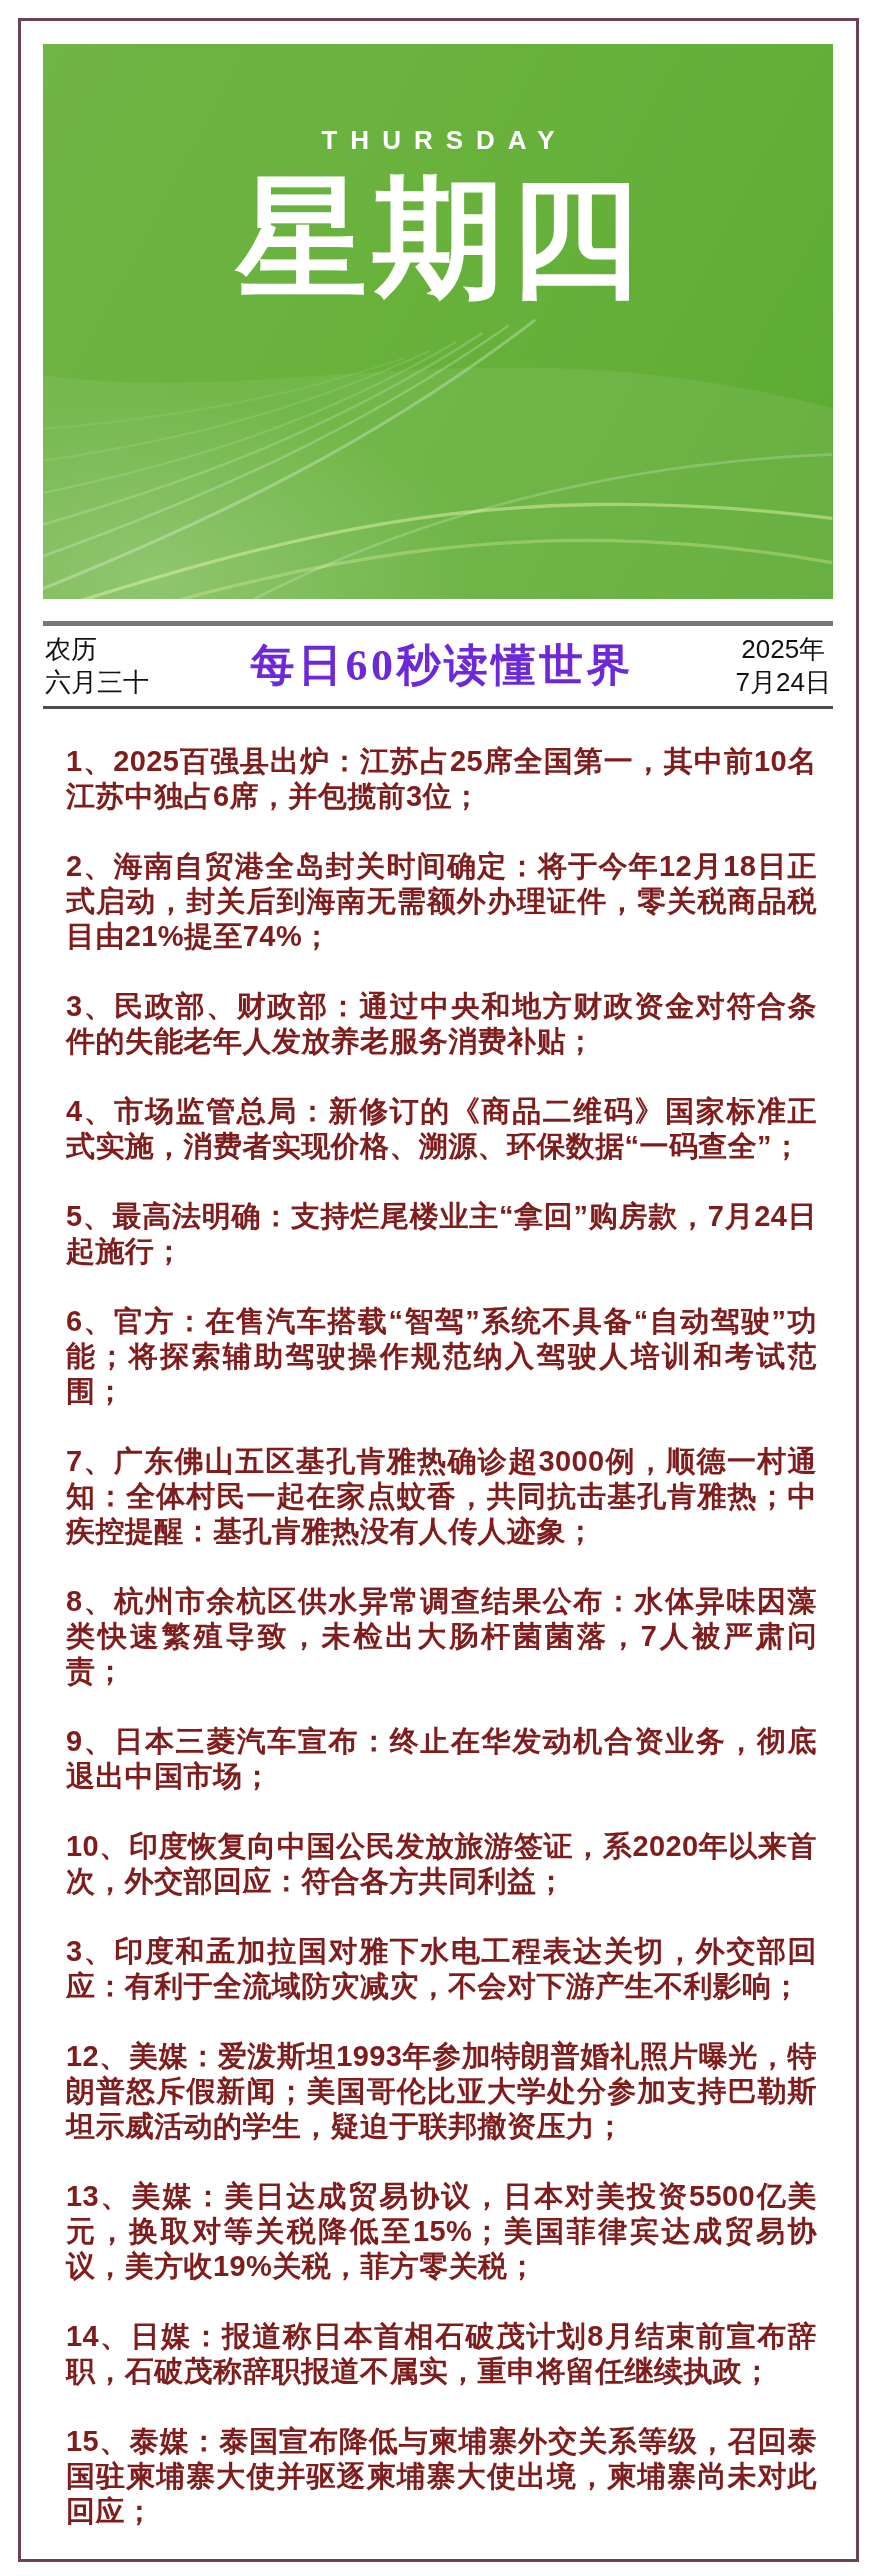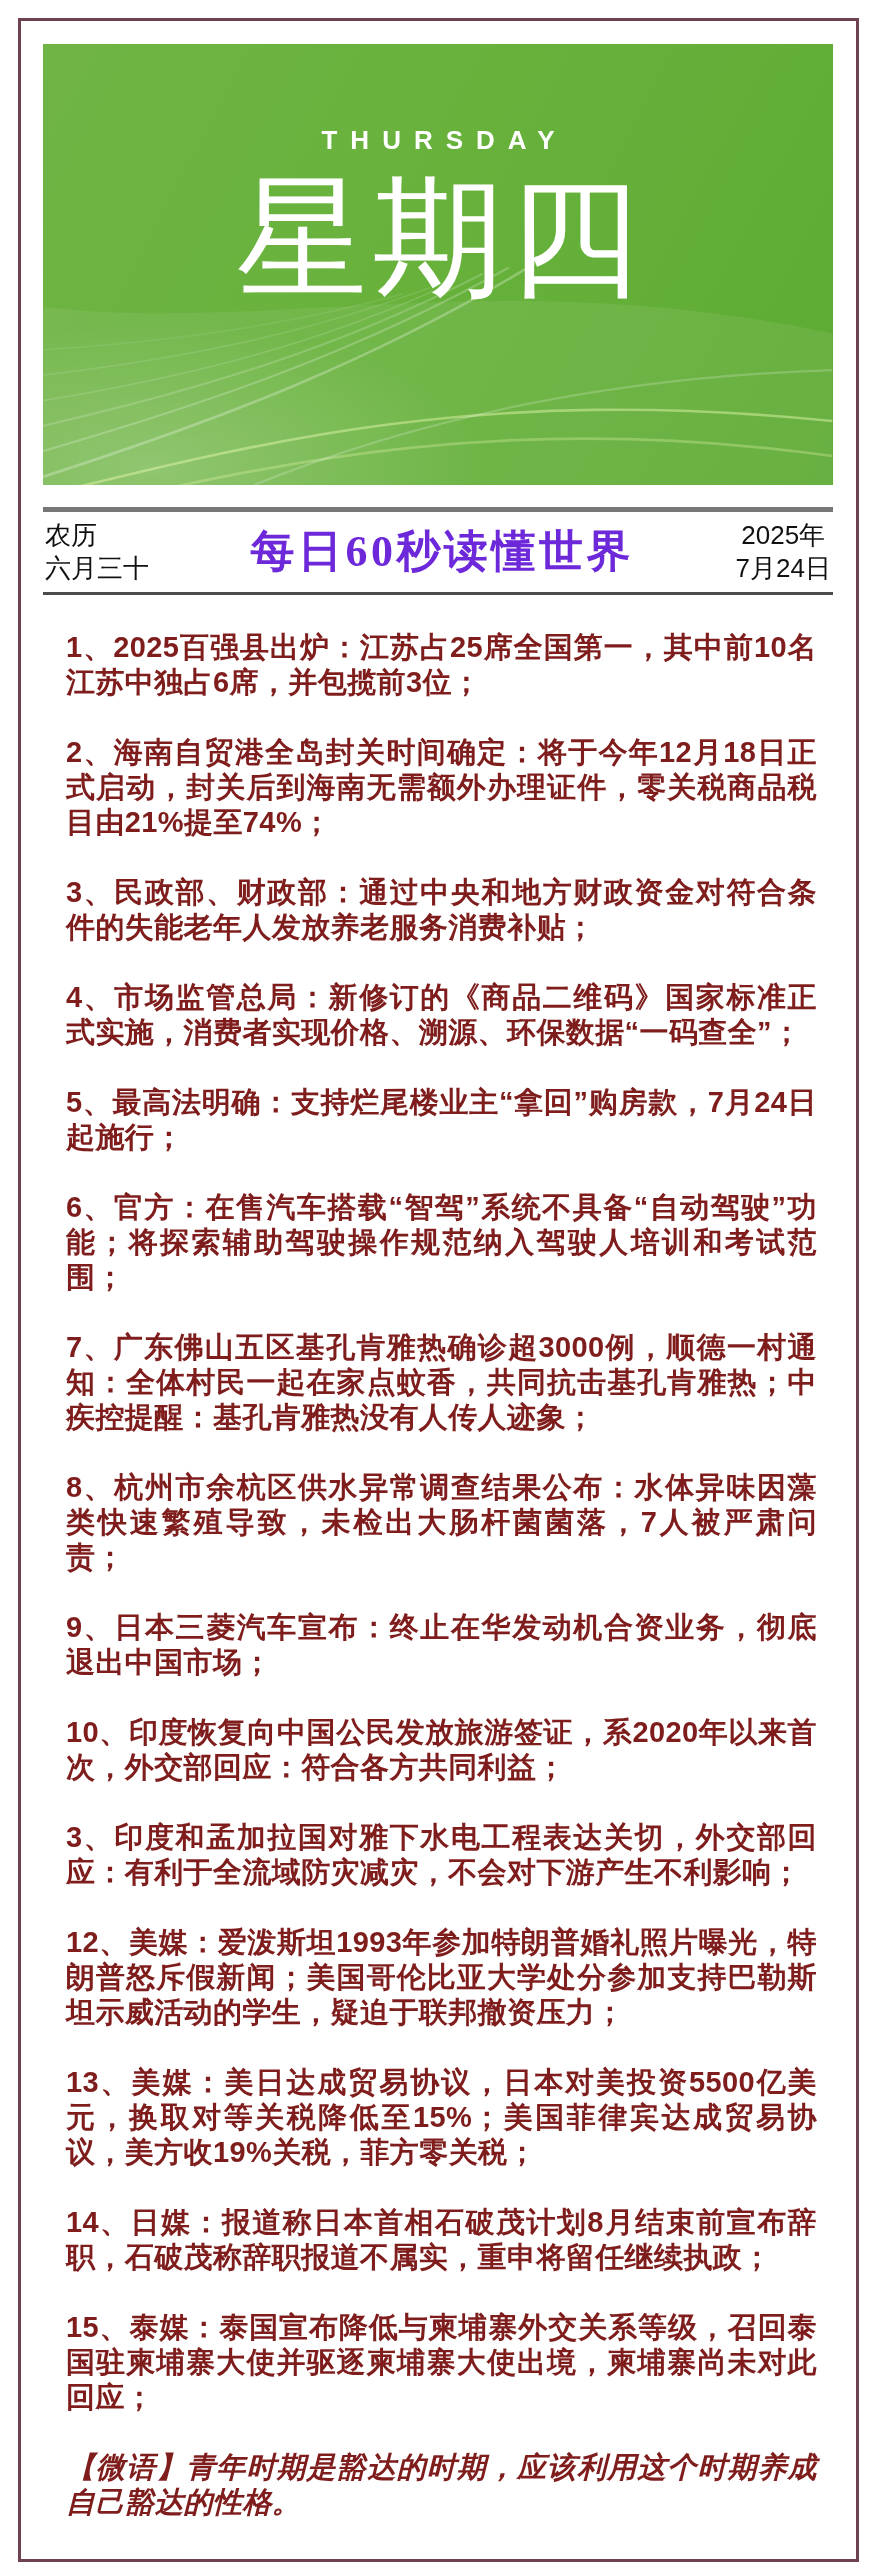--- a/index.html
+++ b/index.html
@@ -8,34 +8,34 @@
     font-family:"Liberation Sans", sans-serif;
     -webkit-font-smoothing:antialiased;
   }
   .frame {
     position:absolute; left:17.5px; top:17.5px; right:17.5px; bottom:14px;
     border:3.5px solid #6d4350; box-sizing:border-box;
     padding:23px 21px 0 21px; background:#ffffff; overflow:hidden;
   }
   
   .card {
-    position:relative; margin:0 1.8px; height:441px; overflow:hidden;
+    position:relative; margin:0 1.8px; height:555px; overflow:hidden;
     background:
       radial-gradient(ellipse 70% 55% at 14% 96%, rgba(255,255,255,0.20), rgba(255,255,255,0) 60%),
       linear-gradient(118deg, #6fb445 0%, #68b23c 45%, #5dab33 100%);
     text-align:center; color:#ffffff;
   }
   .swoosh { position:absolute; left:0; bottom:0; width:100%; height:100%; }
   .card-inner { position:relative; padding-top:81px; }
   .weekday-en {
     font-size:26px; font-weight:700; letter-spacing:13px; text-indent:13px;
     font-family:"Liberation Sans", sans-serif;
   }
   .weekday-cn {
-    margin-top:12.3px; font-size:131px; line-height:1.08; font-weight:400;
+    margin-top:12.3px; font-size:131px; line-height:1.08; font-weight:700;
     font-family:"Liberation Serif", serif; letter-spacing:5.3px; text-indent:5.3px;
   }
   .card-quote {
     margin-top:46px; font-size:35px; font-weight:700;
     font-family:"Liberation Serif", serif; letter-spacing:1.8px;
   }
   
   .datebar { margin:22px 1.8px 0 1.8px; }
   .rule-top { height:5.3px; background:#777777; }
   .rule-bottom { height:3.5px; background:#4c4c4c; }

